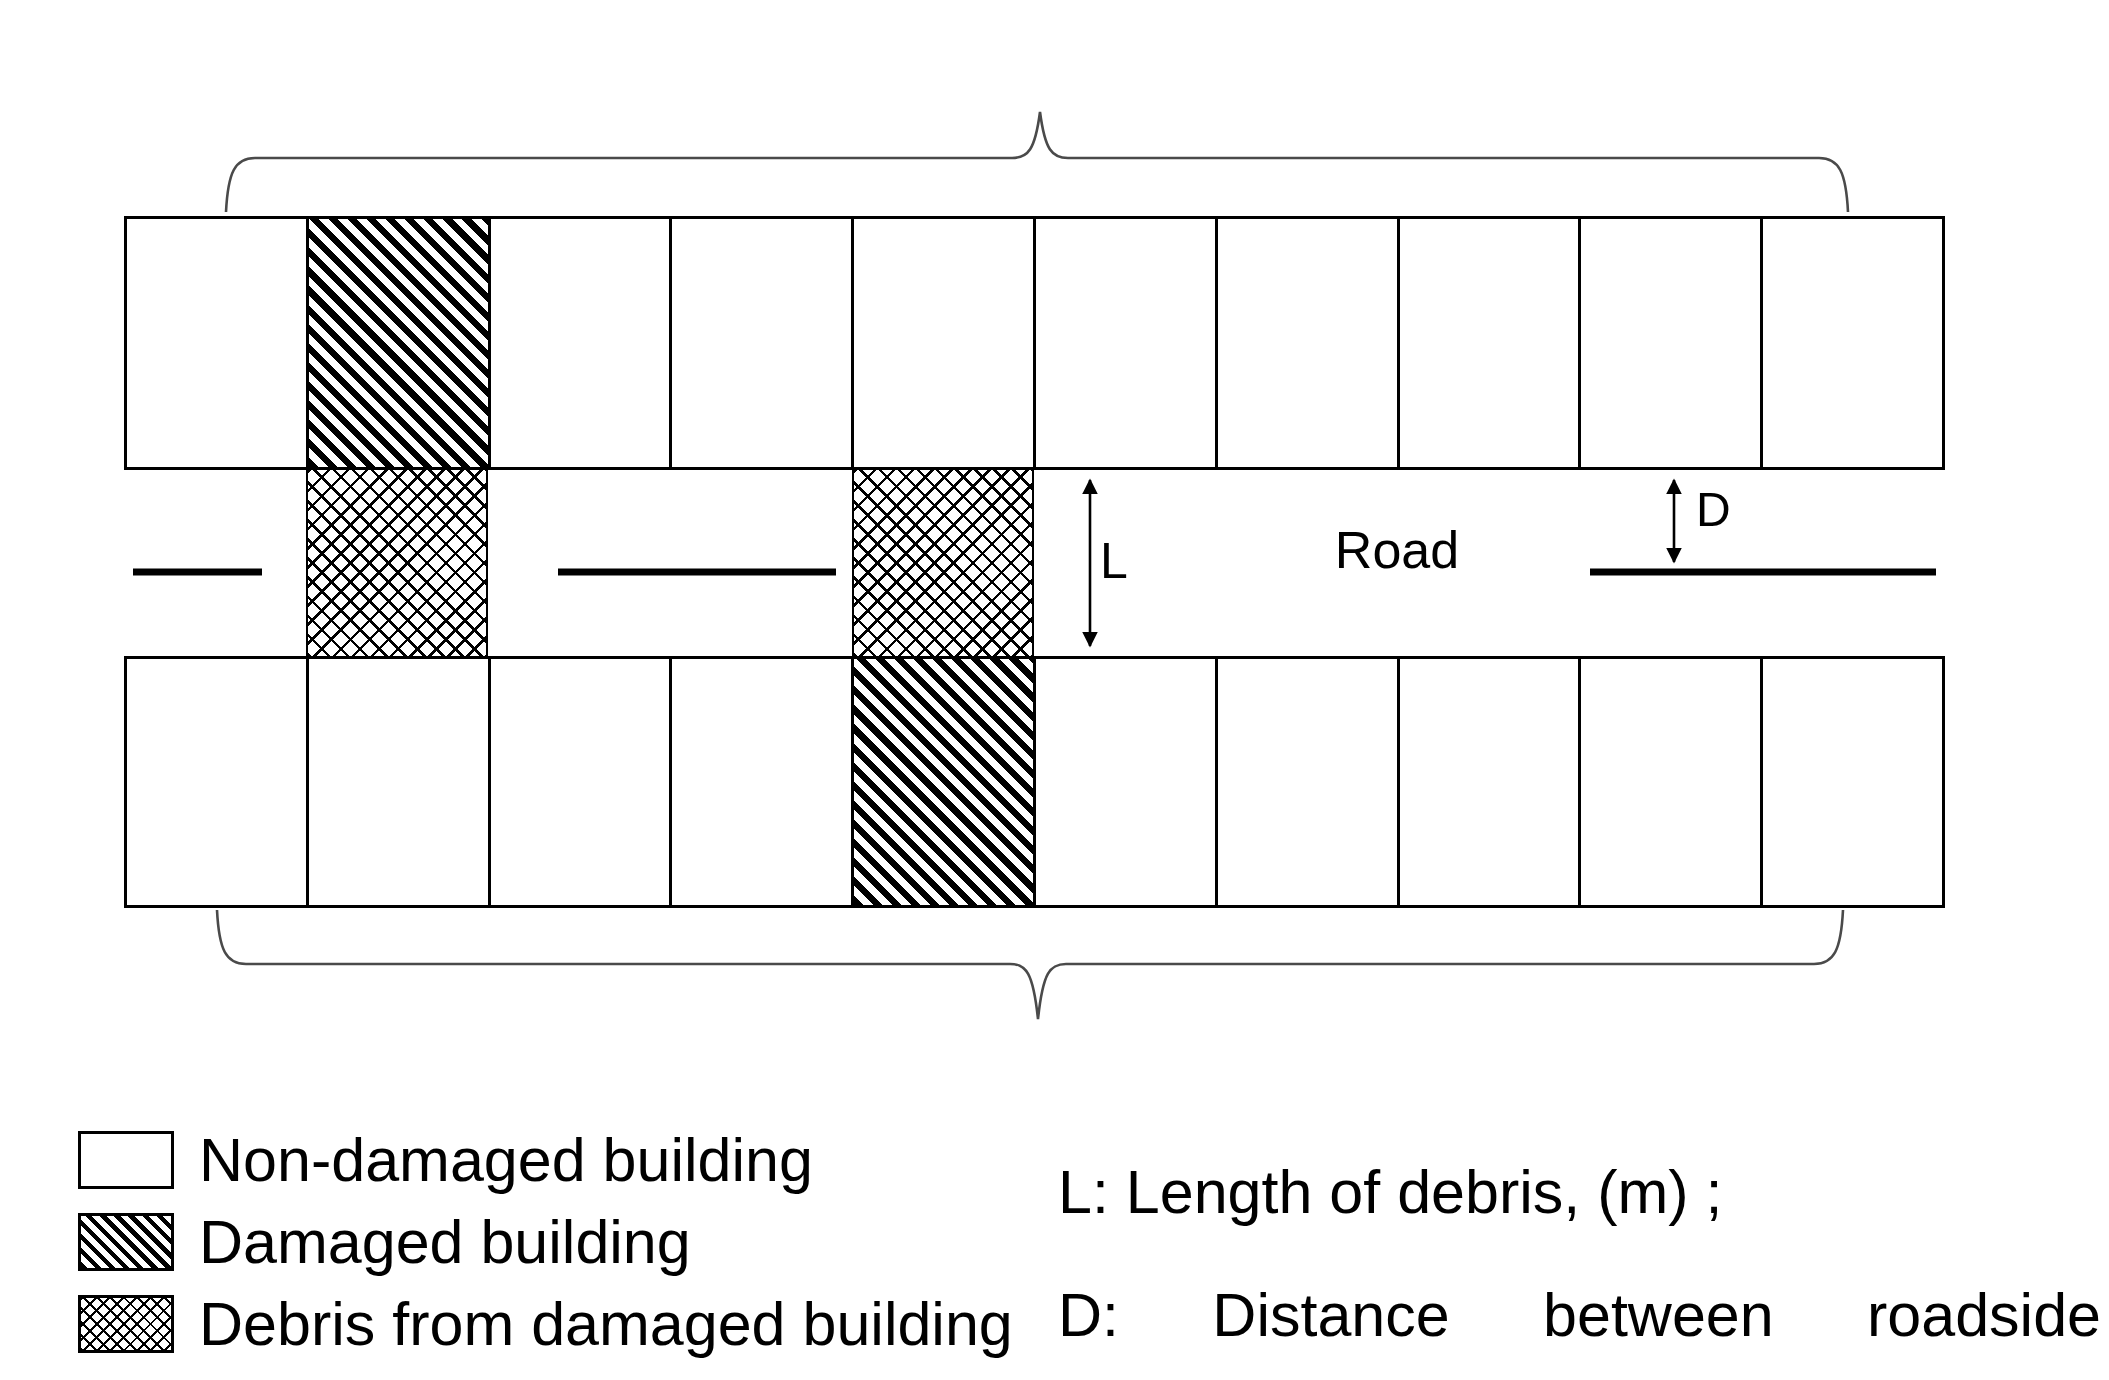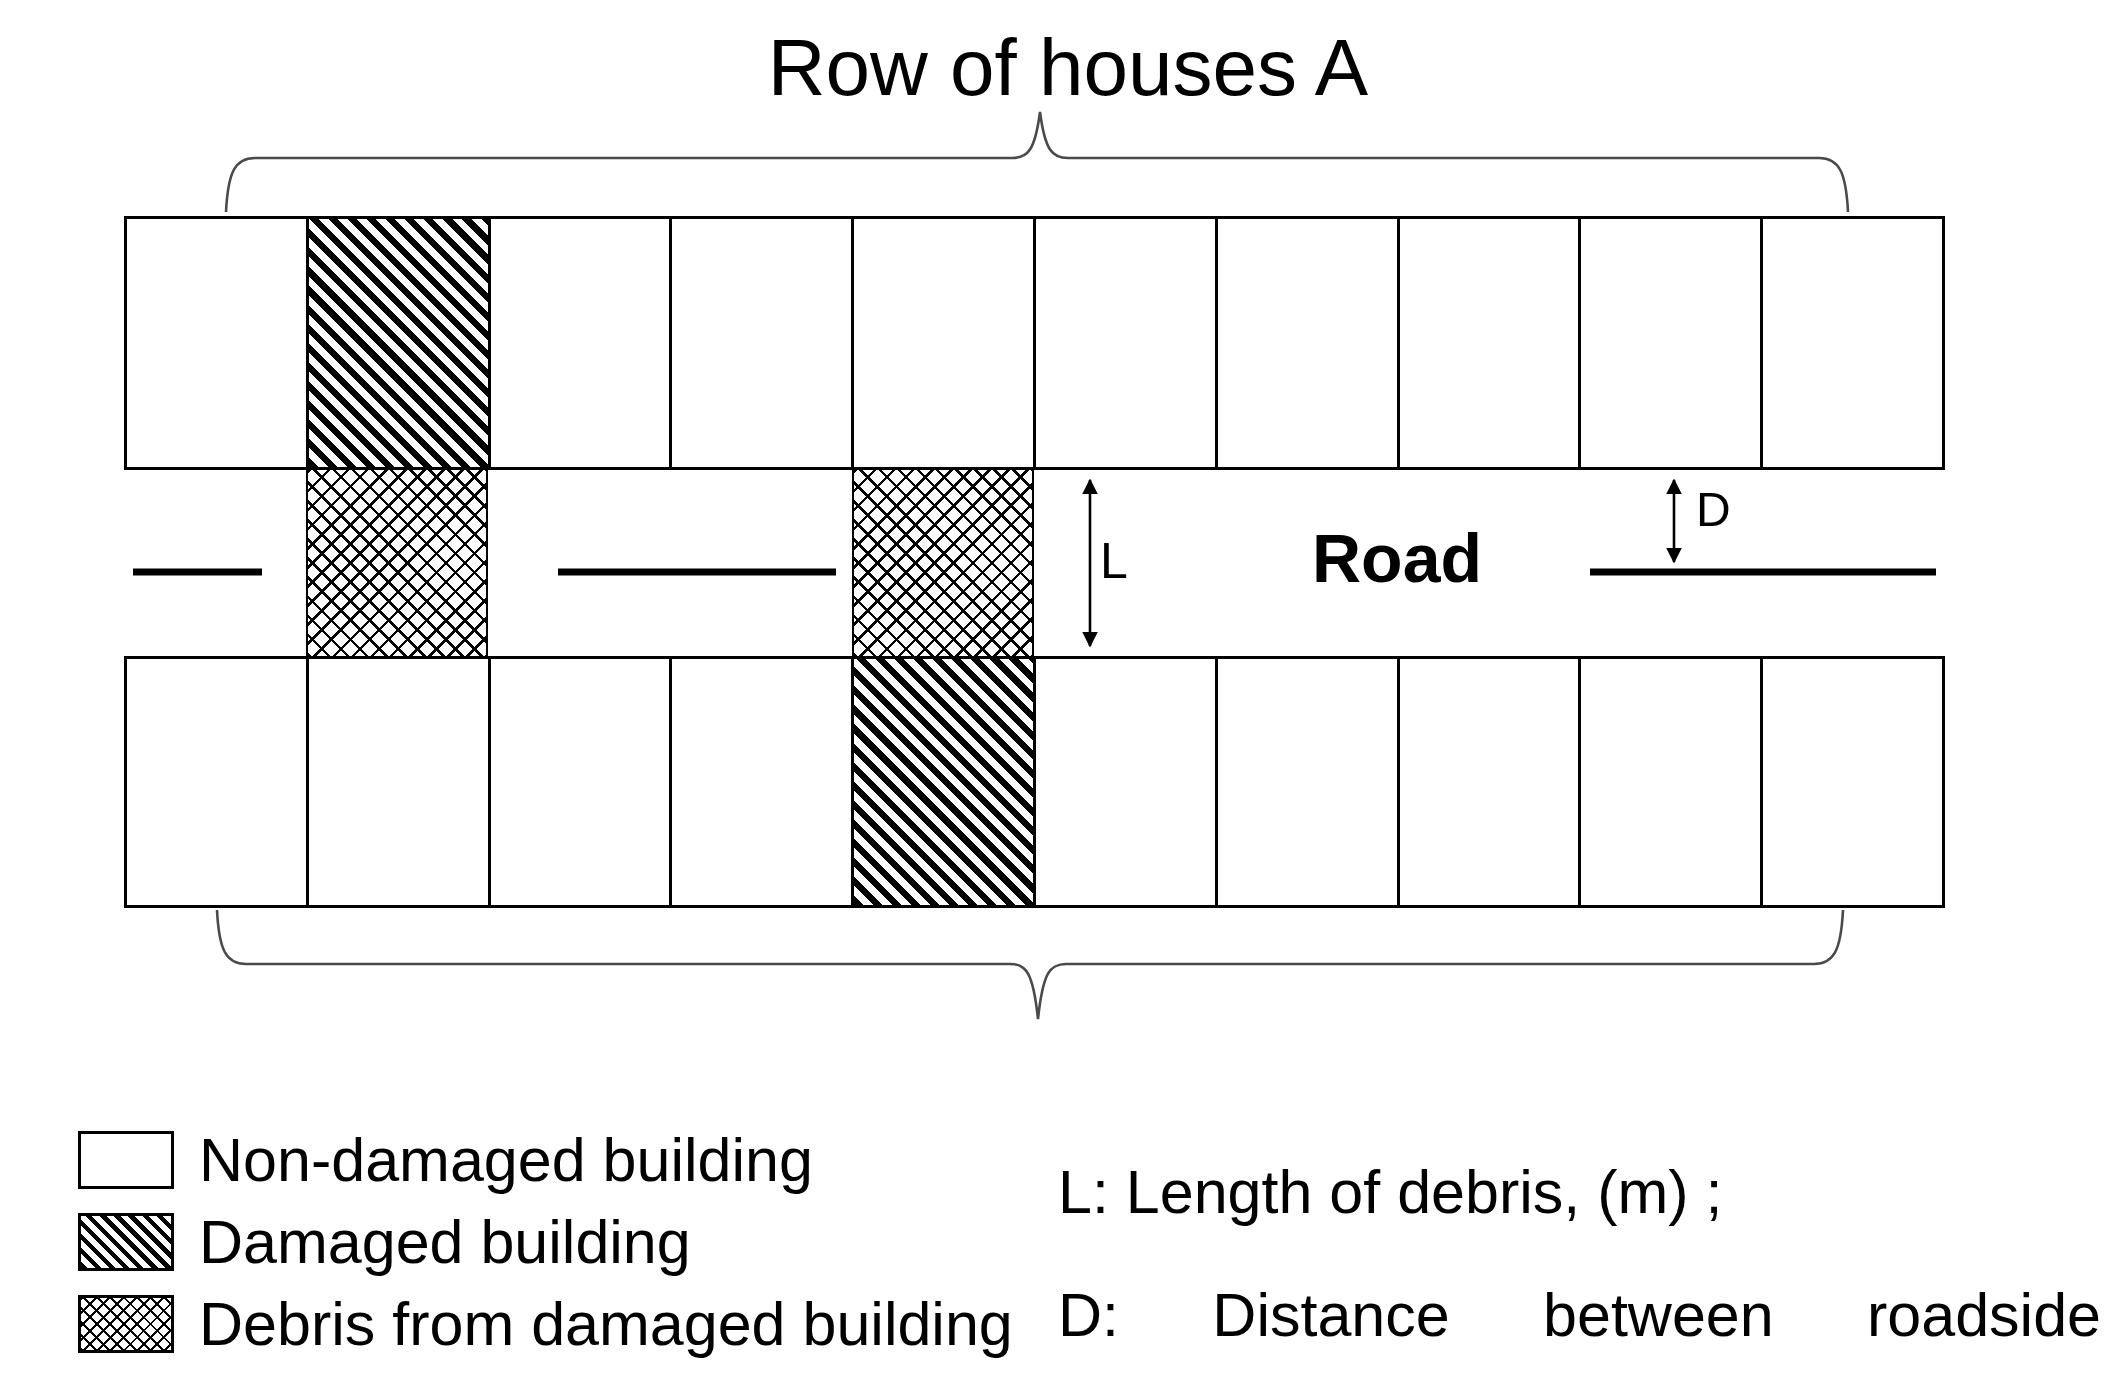--- a/index.html
+++ b/index.html
@@ -11,21 +11,21 @@
 
   
   .fig-title{
     position:absolute;width:1060px;text-align:center;
     font-size:80px;line-height:1.1;white-space:nowrap;
   }
   #title-a{left:538px;top:24px;}
   #title-b{left:538px;top:1014px;}
   #road-label{
     position:absolute;left:1287px;top:524px;width:220px;text-align:center;
-    font-size:68px;line-height:1.0;white-space:nowrap;font-weight:bold;
+    font-size:52px;line-height:1.0;white-space:nowrap;
   }
   #l-label{position:absolute;left:1100px;top:536px;font-size:50px;line-height:1;}
   #d-label{position:absolute;left:1696px;top:486px;font-size:48px;line-height:1;}
 
   
   .house-row{
     position:absolute;left:124px;width:1821px;
     box-sizing:border-box;border:3px solid #000;background:#fff;
     display:flex;flex-direction:row;
   }
@@ -84,21 +84,20 @@
   .note-line{white-space:nowrap;}
   .note-line.justify{
     white-space:normal;text-align:justify;text-align-last:justify;margin-top:42px;
   }
 </style>
 </head>
 <body>
 
 <div id="figure">
 
-  <div class="fig-title" id="title-a">Row of houses A</div>
 
   <div class="house-row" id="row-a">
       <div class="house"></div>
       <div class="house hatch-diag"></div>
       <div class="house"></div>
       <div class="house"></div>
       <div class="house"></div>
       <div class="house"></div>
       <div class="house"></div>
       <div class="house"></div>

